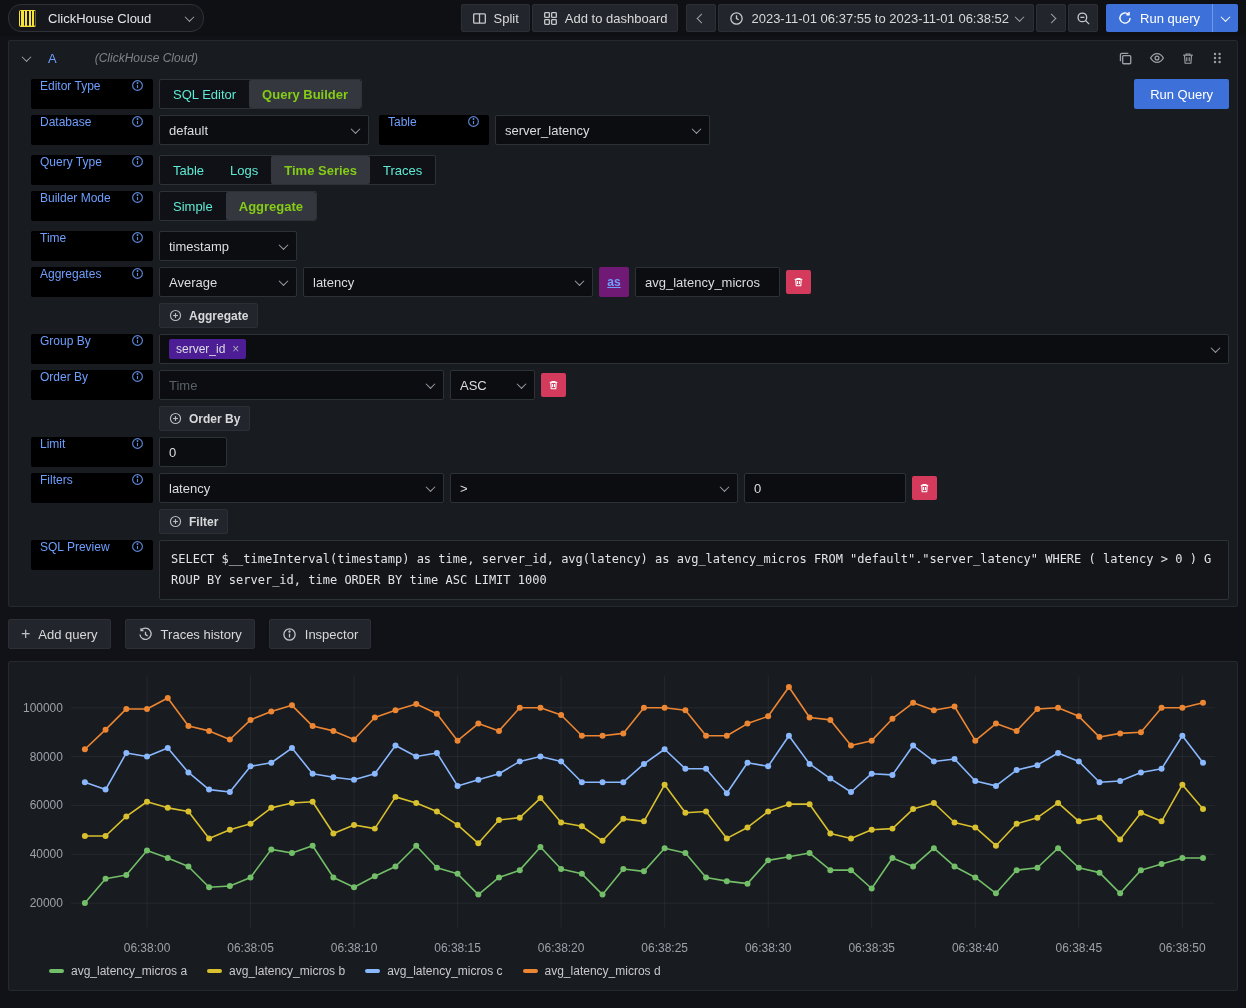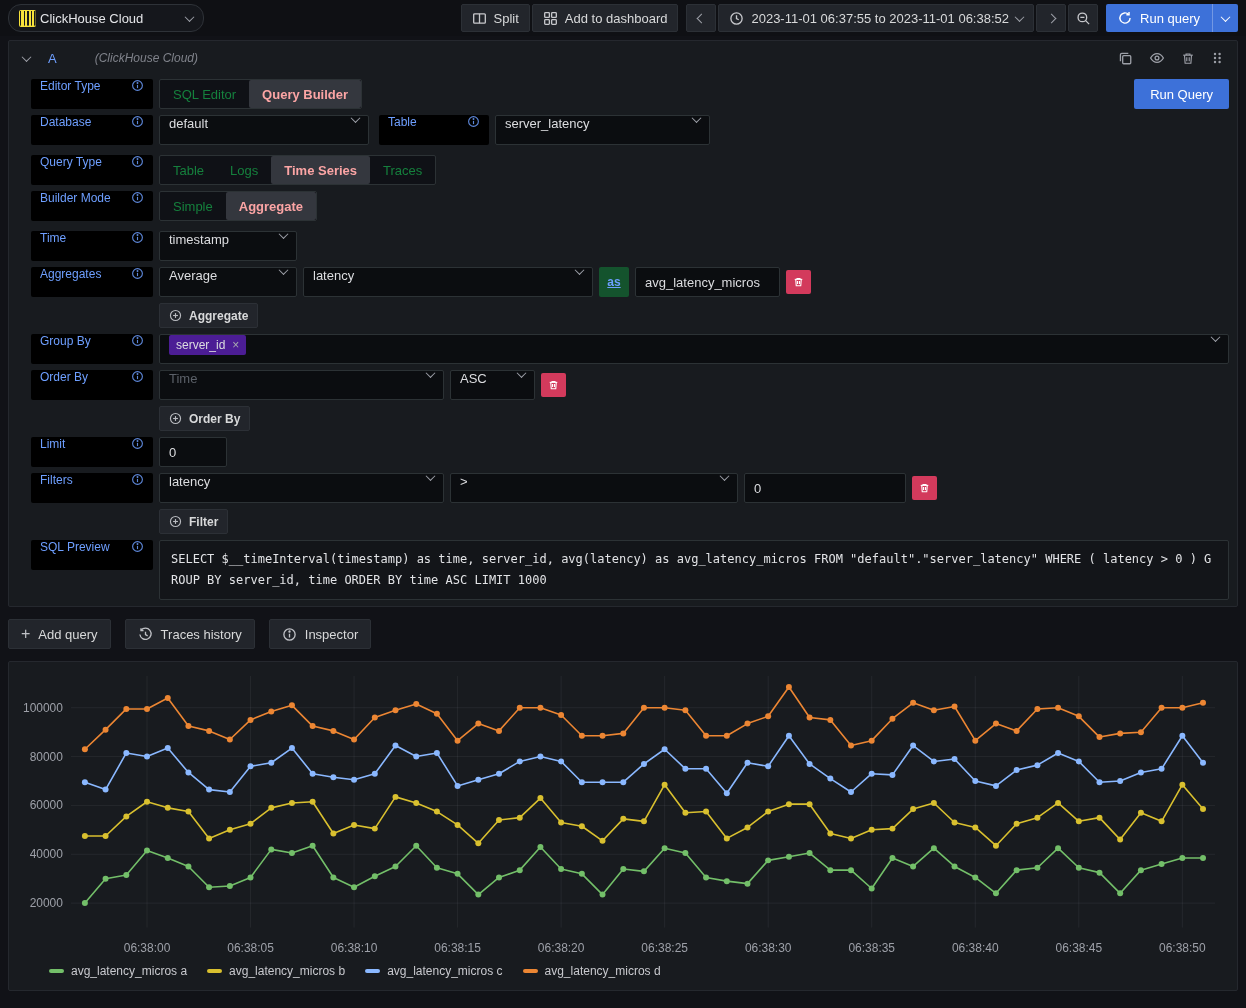--- a/index.html
+++ b/index.html
@@ -4,21 +4,21 @@
 <style>
   * { box-sizing: border-box; margin: 0; padding: 0; }
   html,body { background:#111217; width:1246px; height:1008px; overflow:hidden;
     font-family:"Liberation Sans", sans-serif; color:#d8d9da; }
   button { font-family:inherit; border:none; background:none; color:inherit; cursor:pointer; }
   svg { display:block; }
 
   
   .topbar { height:36px; display:flex; align-items:center; padding:0 8px; background:#0f1014; }
   .ds-picker { width:196px; height:28px; border:1px solid #2e3238; border-radius:13px;
-    background:#15171c; display:flex; align-items:center; gap:4px; padding:6px 10px; cursor:pointer; }
+    background:#15171c; display:flex; align-items:center; gap:12px; padding:6px 10px; cursor:pointer; }
   .ch-logo { width:17px; height:17px; border-radius:2px; background:#f6e13b;
     background-image:repeating-linear-gradient(90deg,#15171c 0 1.5px,transparent 1.5px 3.6px);
     background-size:92% 86%; background-position:center; background-repeat:no-repeat; flex:none; }
   .ds-label { font-size:13px; color:#e4e5e8; flex:1; white-space:nowrap; }
   .chev { width:7px; height:7px; border-right:1.5px solid #9da0a8; border-bottom:1.5px solid #9da0a8;
     transform:rotate(45deg) translate(-1px,-1px); flex:none; }
   .chev.left  { transform:rotate(135deg); }
   .chev.right { transform:rotate(-45deg); }
   .tb-right { margin-left:auto; display:flex; align-items:center; gap:8px; }
   .tb-btn { height:28px; display:flex; align-items:center; gap:7px; padding:0 10px;
@@ -46,29 +46,29 @@
   .hicons .icon { cursor:pointer; }
 
   
   .qbody { position:relative; padding:4px 8px 4px 22px; }
   .qrow { display:flex; align-items:flex-start; gap:6px; margin-bottom:6px; }
   .rlabel { width:122px; height:30px; flex:none; background:#000000; border-radius:2px;
     display:flex; align-items:flex-start; justify-content:space-between; padding:0 9px; }
   .rlabel .lbl { color:#6e9fff; font-size:12px; font-weight:500; }
   .info { color:#6e9fff; opacity:.85; display:flex; cursor:pointer; }
   .field { height:30px; background:#0b0d10; border:1px solid #2c3235; border-radius:2px;
-    display:flex; gap:8px; padding:0 9px; font-size:13px; color:#dcdde0; }
+    display:flex; align-items:center; gap:8px; padding:0 9px; font-size:13px; color:#dcdde0; }
   .field .chev { margin-left:auto; }
   .grow { flex:1; }
   .placeholder { color:#5b6068; }
   .radio-group { height:30px; display:flex; align-items:stretch; background:#0f1116;
     border:1px solid #2c3235; border-radius:2px; overflow:hidden; }
-  .radio-item { display:flex; align-items:center; padding:0 13px; font-size:13px; color:#15803d; }
-  .radio-item.active { background:#34373e; color:#fca5a5; font-weight:600; border-radius:2px; }
-  .badge-as { width:30px; height:30px; flex:none; background:#14532d; border-radius:2px;
+  .radio-item { display:flex; align-items:center; padding:0 13px; font-size:13px; color:#5eead4; }
+  .radio-item.active { background:#34373e; color:#84cc16; font-weight:600; border-radius:2px; }
+  .badge-as { width:30px; height:30px; flex:none; background:#701a75; border-radius:2px;
     display:flex; align-items:center; justify-content:center; color:#6e9fff; font-size:12px; font-weight:600;text-decoration:underline; }
   .tinput { height:30px; background:#0b0d10; border:1px solid #2c3235; border-radius:2px;
     color:#dcdde0; font-size:13px; padding:0 9px; font-family:inherit; }
   .trash-btn { width:25px; height:24px; margin-top:3px; background:#d33a5c; border-radius:2px;
     display:flex; align-items:center; justify-content:center; color:#fff; flex:none; }
   .add-btn { height:25px; margin-left:128px; display:flex; align-items:center; gap:7px;
     background:#22252b; border:1px solid #2c3036; border-radius:2px; padding:0 9px;
     font-size:12px; font-weight:600; color:#d8d9da; }
   .add-btn svg { color:#b9bbc0; }
   .tag { background:#4c1d95; border-radius:2px; height:20px; display:flex; align-items:center;

